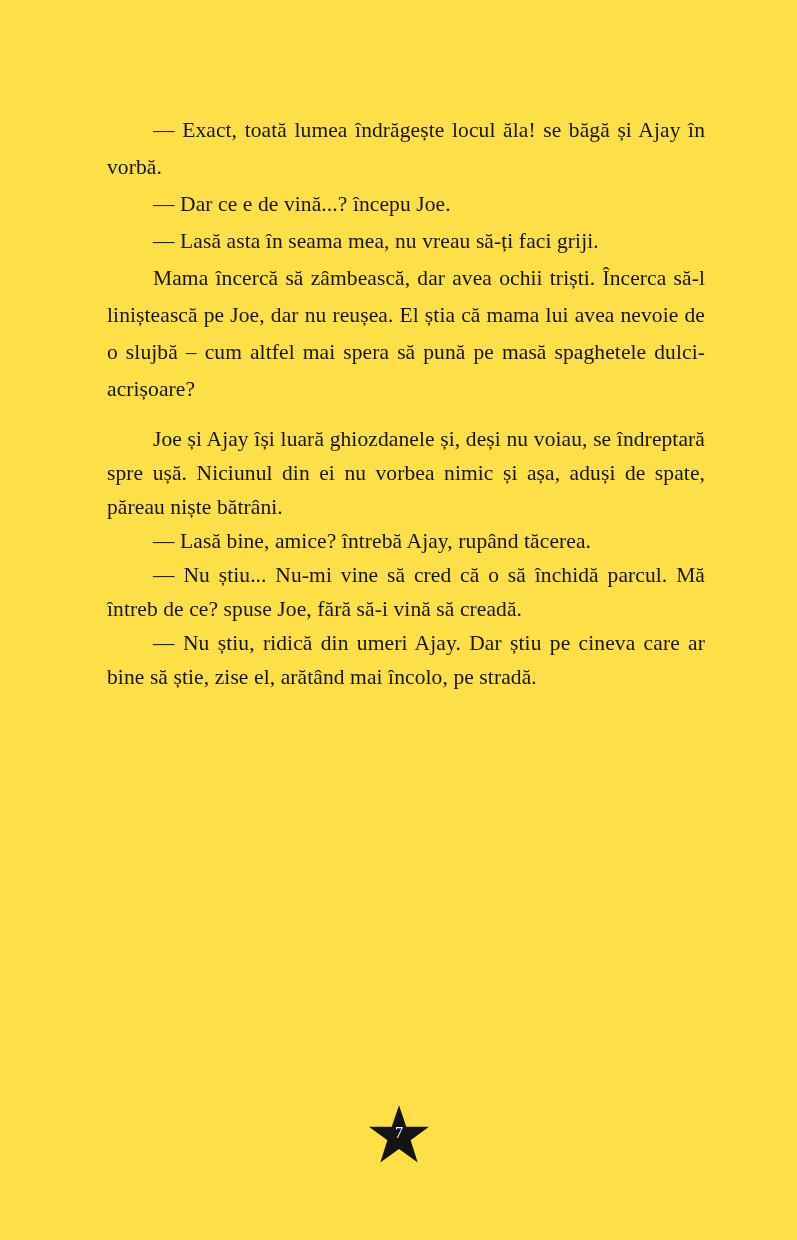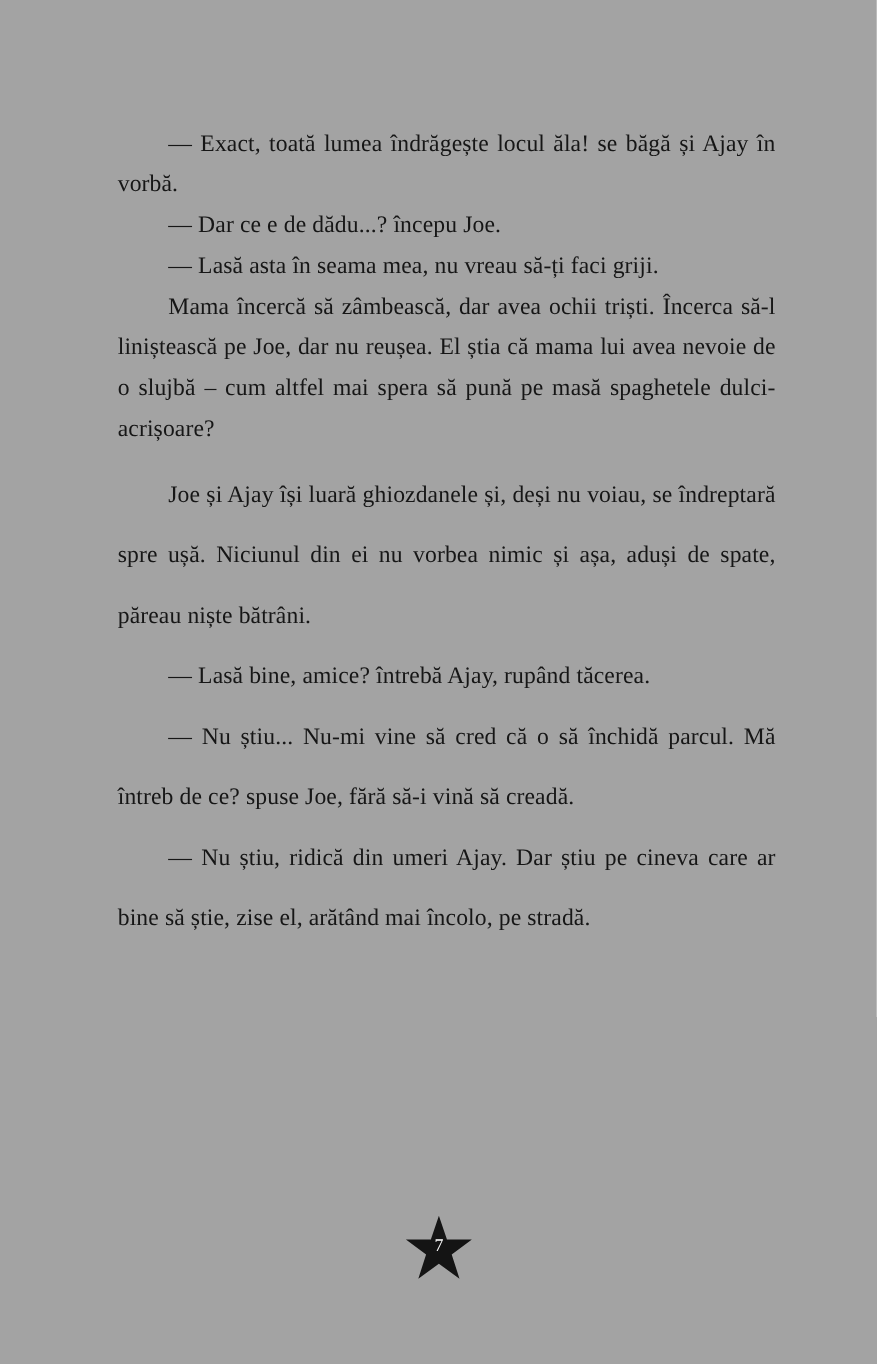--- a/index.html
+++ b/index.html
@@ -14,32 +14,32 @@
     color: #161616;
     position: relative;
     overflow: hidden;
   }
   .page {
     box-sizing: border-box;
     width: 797px;
     height: 1240px;
     padding: 112px 92px 0 107px;
     position: relative;
-    background: #a3a3a3;
+    background: #fde047;
   }
   .text-block p {
     margin: 0;
     text-align: justify;
     text-indent: 46px;
     font-size: 21.5px;
     line-height: 37px;
     letter-spacing: 0.1px;
   }
   .text-block p.loose {
-    line-height: 55px;
+    line-height: 34px;
     font-family: Liberation Serif, serif;
   }
   .text-block p.gap {
     margin-top: 14px;
   }
   .pagenum-wrap {
     position: absolute;
     left: 0;
     right: 0;
     top: 1104px;
@@ -52,21 +52,21 @@
     display: block;
   }
 </style>
 </head>
 <body>
 
 <div class="page">
 
   <div class="text-block">
     <p>— Exact, toată lumea îndrăgește locul ăla! se băgă și Ajay în vorbă.</p>
-    <p>— Dar ce e de dădu...? începu Joe.</p>
+    <p>— Dar ce e de vină...? începu Joe.</p>
     <p>— Lasă asta în seama mea, nu vreau să-ți faci griji.</p>
     <p>Mama încercă să zâmbească, dar avea ochii triști. Încerca să-l liniștească pe Joe, dar nu reușea. El știa că mama lui avea nevoie de o slujbă – cum altfel mai spera să pună pe masă spaghetele dulci-acrișoare?</p>
     <p class="loose gap">Joe și Ajay își luară ghiozdanele și, deși nu voiau, se îndreptară spre ușă. Niciunul din ei nu vorbea nimic și așa, aduși de spate, păreau niște bătrâni.</p>
     <p class="loose">— Lasă bine, amice? întrebă Ajay, rupând tăcerea.</p>
     <p class="loose">— Nu știu... Nu-mi vine să cred că o să închidă parcul. Mă întreb de ce? spuse Joe, fără să-i vină să creadă.</p>
     <p class="loose">— Nu știu, ridică din umeri Ajay. Dar știu pe cineva care ar bine să știe, zise el, arătând mai încolo, pe stradă.</p>
   </div>
 
   <div class="pagenum-wrap">
     <svg class="star" viewBox="0 0 100 100" aria-hidden="true">

